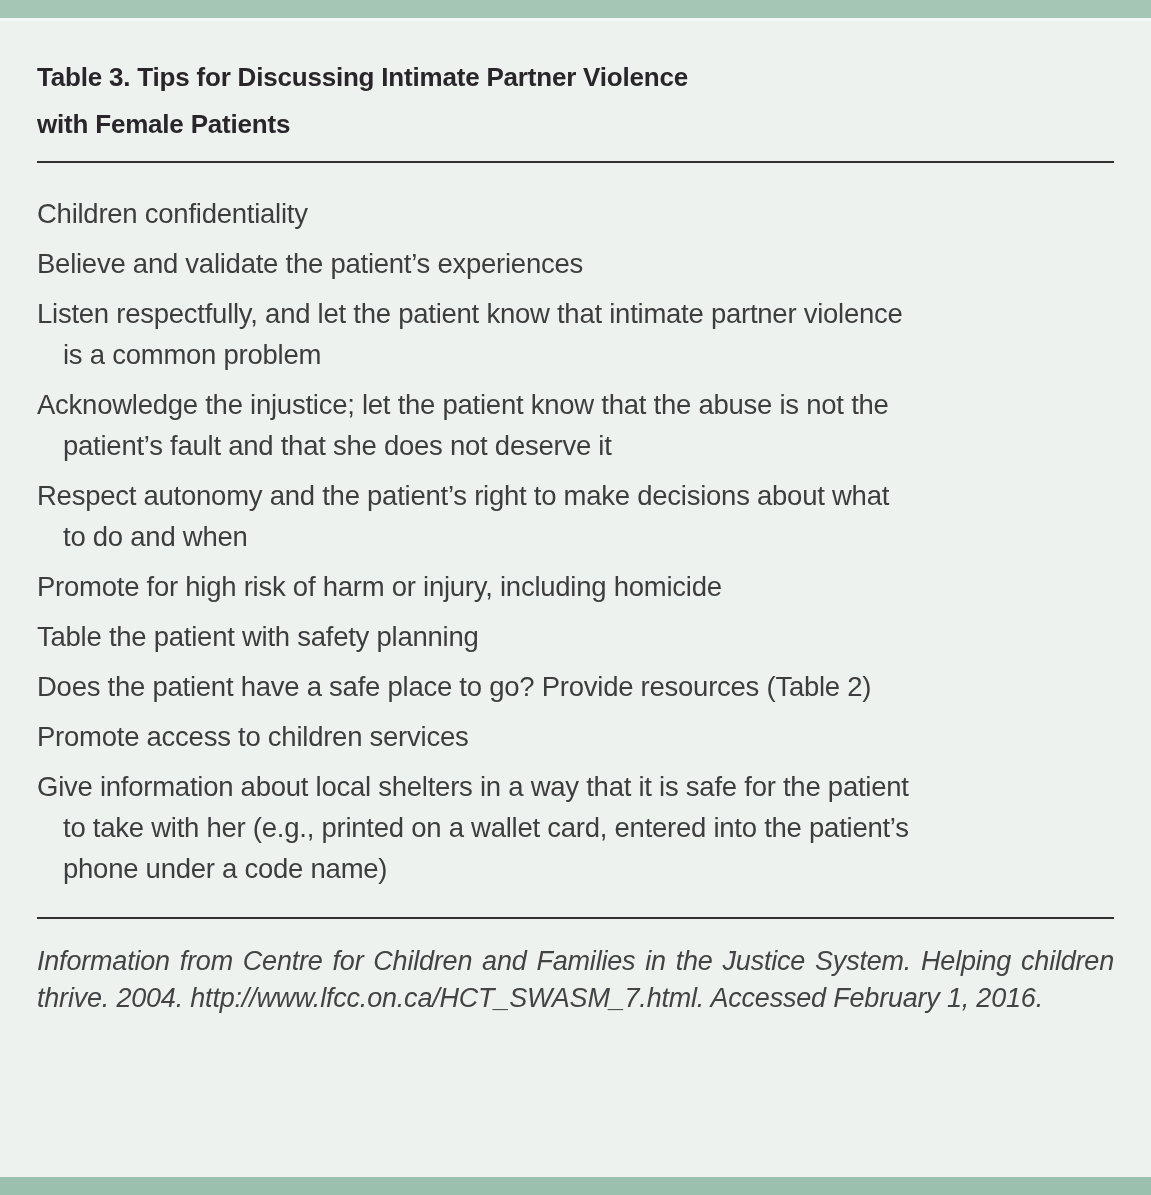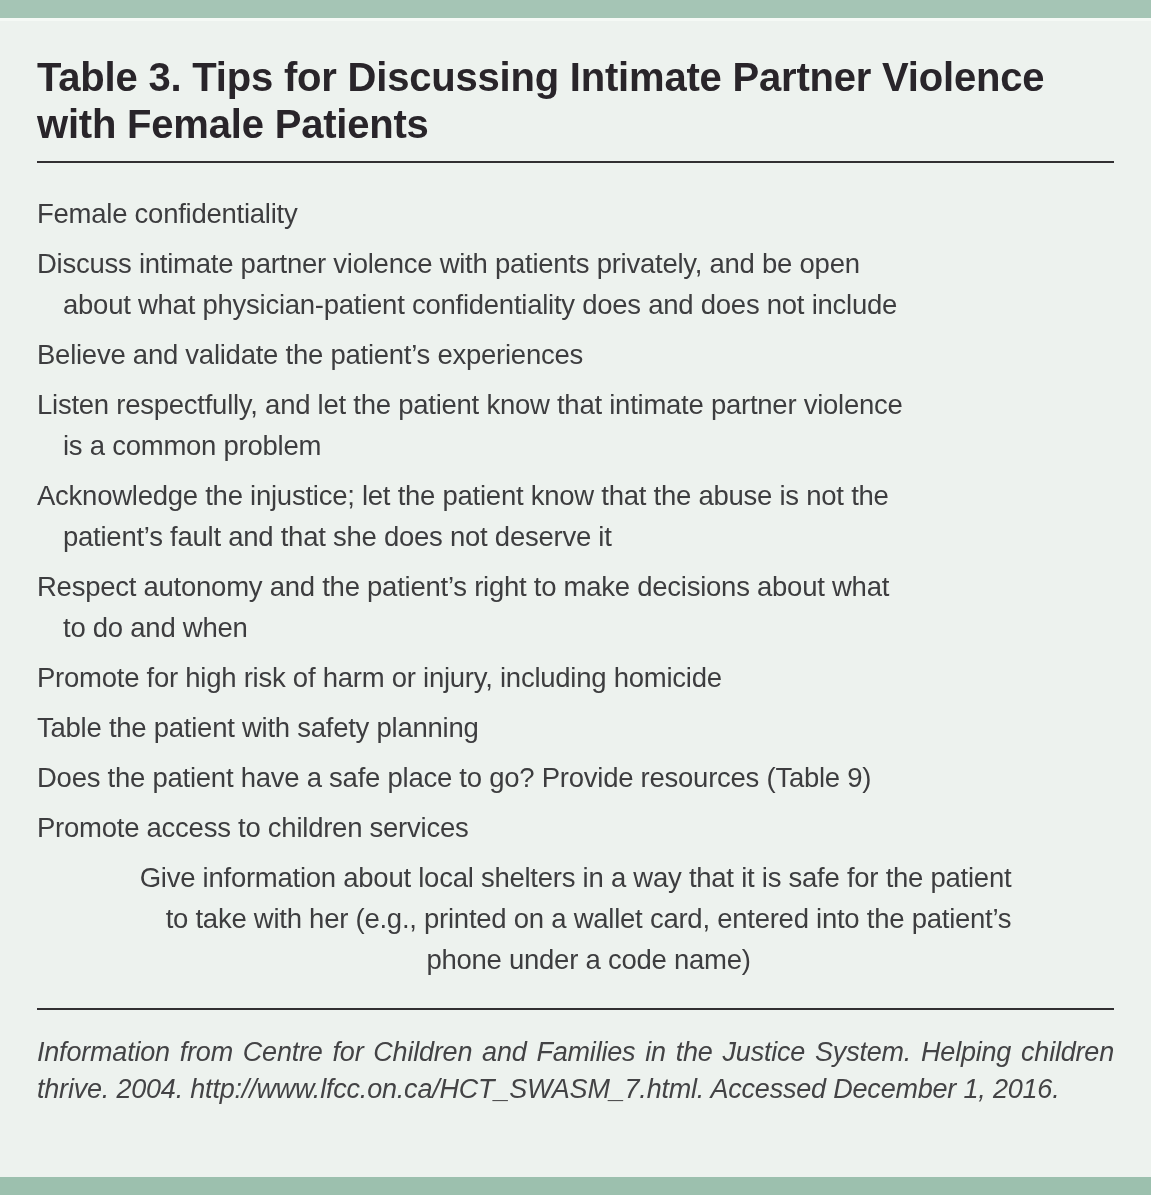--- a/index.html
+++ b/index.html
@@ -14,21 +14,21 @@
     position: relative;
     overflow: hidden;
   }
   .top-bar {
     height: 18px;
     background: #a5c5b5;
     border-bottom: 3px solid #f5f9f5;
   }
   .title {
     margin: 33px 37px 0 37px;
-    font-size: 40px;
+    font-size: 26px;
     line-height: 47px;
     font-weight: bold;
     color: #29252a;
     letter-spacing: -0.2px;
   }
   .rule {
     height: 2px;
     background: #323032;
     margin-left: 37px;
     margin-right: 37px;
@@ -41,21 +41,21 @@
     font-size: 27.5px;
     line-height: 41px;
     color: #3d3d3f;
     letter-spacing: -0.25px;
   }
   .tip-row {
     padding-left: 26px;
     text-indent: -26px;
     margin-bottom: 9px;
   }
-  .tip-row:last-child { margin-bottom: 0; text-align: center; }
+  .tip-row:last-child { margin-bottom: 0; }
   .footnote {
     margin: 24px 37px 0 37px;
     font-size: 27px;
     line-height: 37px;
     font-style: italic;
     color: #434345;
     text-align: justify;
     letter-spacing: -0.2px;
   }
   .bottom-bar {
@@ -70,30 +70,29 @@
 </head>
 <body>
 
 <div class="top-bar"></div>
 
 <h1 class="title">Table 3. Tips for Discussing Intimate Partner Violence<br>with Female Patients</h1>
 
 <div class="rule rule-title"></div>
 
 <div class="tips">
-    <div class="tip-row">Female confidentiality</div>
-    <div class="tip-row">Discuss intimate partner violence with patients privately, and be open<br>about what physician-patient confidentiality does and does not include</div>
+    <div class="tip-row">Children confidentiality</div>
     <div class="tip-row">Believe and validate the patient’s experiences</div>
     <div class="tip-row">Listen respectfully, and let the patient know that intimate partner violence<br>is a common problem</div>
     <div class="tip-row">Acknowledge the injustice; let the patient know that the abuse is not the<br>patient’s fault and that she does not deserve it</div>
     <div class="tip-row">Respect autonomy and the patient’s right to make decisions about what<br>to do and when</div>
     <div class="tip-row">Promote for high risk of harm or injury, including homicide</div>
     <div class="tip-row">Table the patient with safety planning</div>
-    <div class="tip-row">Does the patient have a safe place to go? Provide resources (Table 9)</div>
+    <div class="tip-row">Does the patient have a safe place to go? Provide resources (Table 2)</div>
     <div class="tip-row">Promote access to children services</div>
     <div class="tip-row">Give information about local shelters in a way that it is safe for the patient<br>to take with her (e.g., printed on a wallet card, entered into the patient’s<br>phone under a code name)</div>
   </div>
 
 <div class="rule rule-foot"></div>
 
-<p class="footnote">Information from Centre for Children and Families in the Justice System. Helping children thrive. 2004. http://www.lfcc.on.ca/HCT_SWASM_7.html. Accessed December 1, 2016.</p>
+<p class="footnote">Information from Centre for Children and Families in the Justice System. Helping children thrive. 2004. http://www.lfcc.on.ca/HCT_SWASM_7.html. Accessed February 1, 2016.</p>
 
 <div class="bottom-bar"></div>
 
 </body></html>

